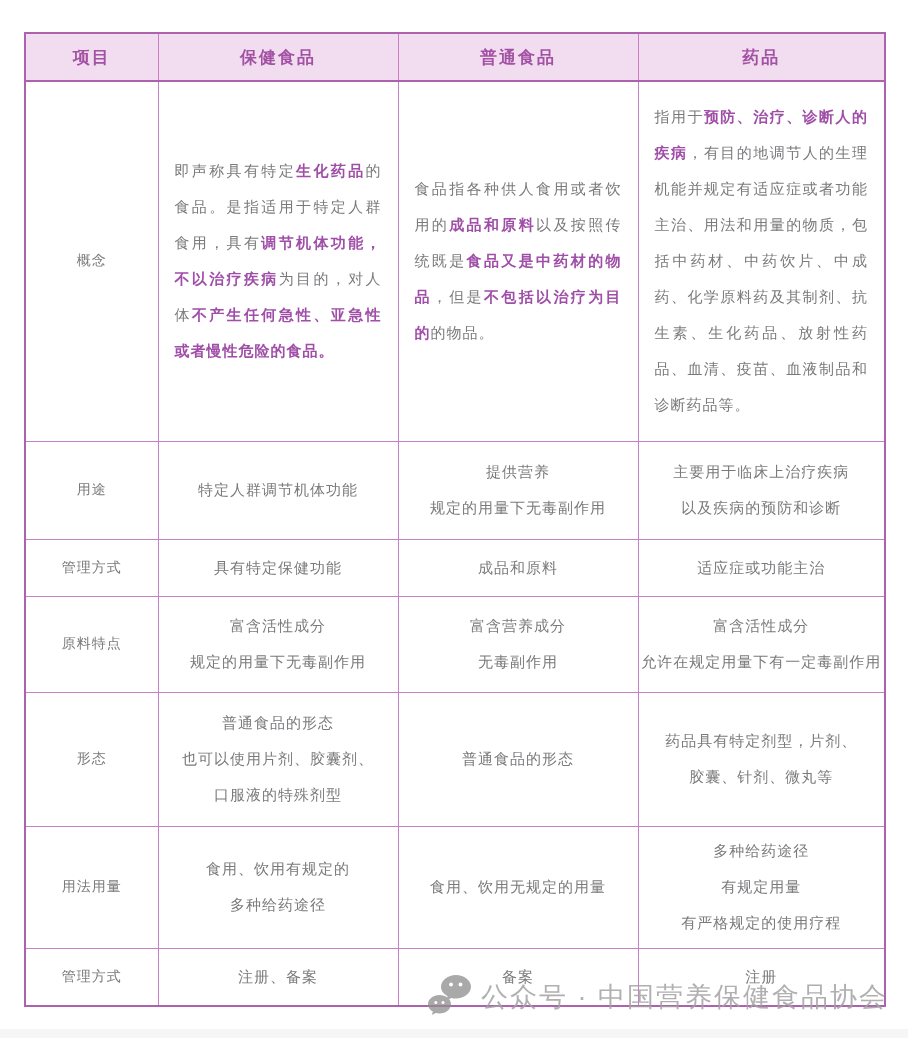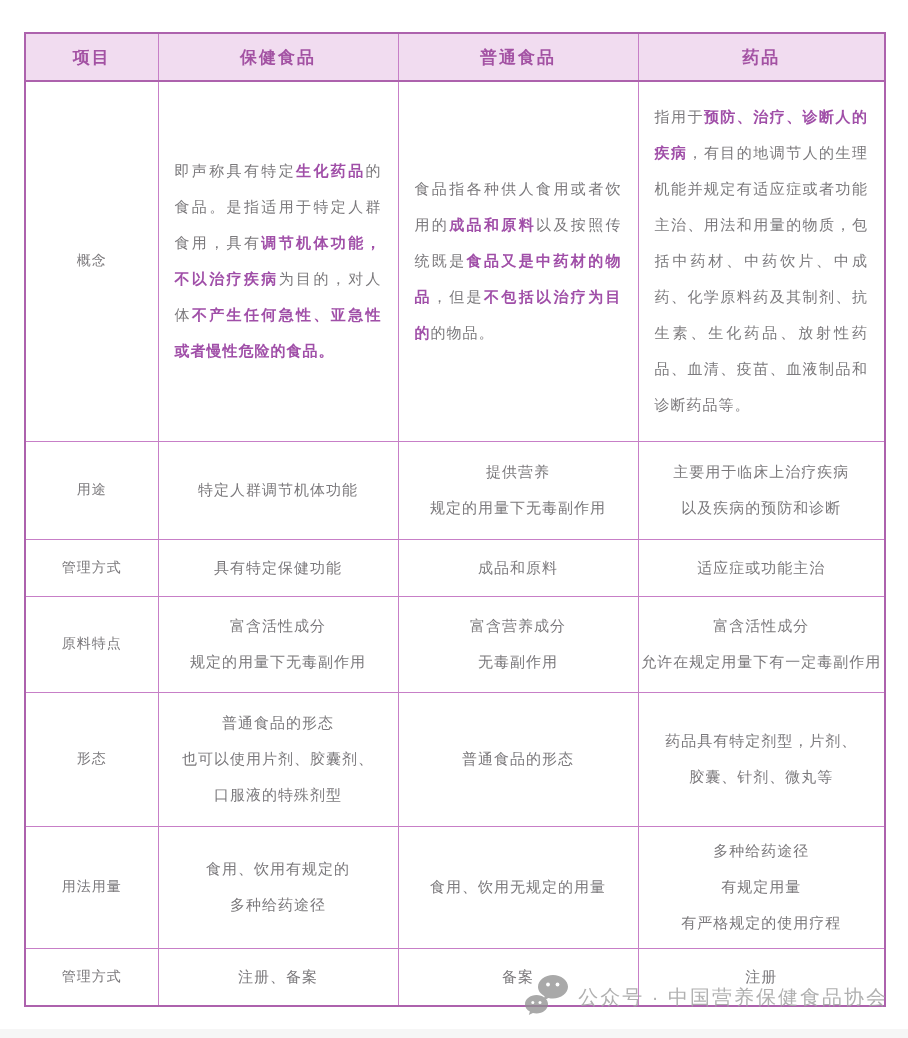--- a/index.html
+++ b/index.html
@@ -31,21 +31,21 @@
   td.label{font-size:14px;color:var(--body-text,#7b797c);}
   td.concept{text-align:justify;padding:6px 13px;}
   td.concept p{margin:3px;line-height:36px;text-align:justify;}
   .seg{color:var(--body-text,#7b797c);}
   .seg.hl{color:var(--highlight-text,#a04fa8);font-weight:bold;}
   .line{line-height:36px;}
   .watermark{
     position:absolute;right:20px;top:974px;z-index:5;
     display:flex;align-items:center;gap:8px;
     color:var(--watermark-text,#a3a3a3);opacity:.85;
-    font-size:20px;letter-spacing:2px;white-space:nowrap;
+    font-size:27px;letter-spacing:2px;white-space:nowrap;
   }
   .wm-icon{display:inline-block;width:46px;height:46px;}
   .bottom-strip{
     position:absolute;left:0;bottom:0;width:908px;height:9px;
     background:#f6f6f6;
   }
 </style>
 </head>
 <body>
 

